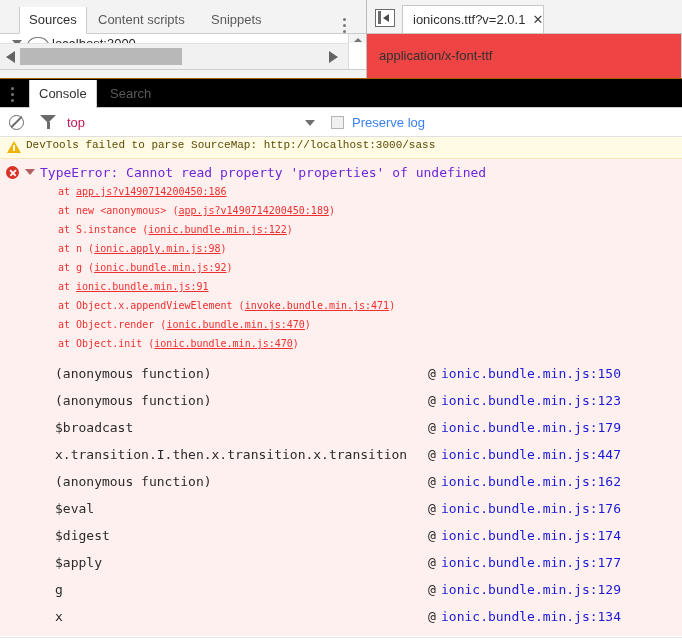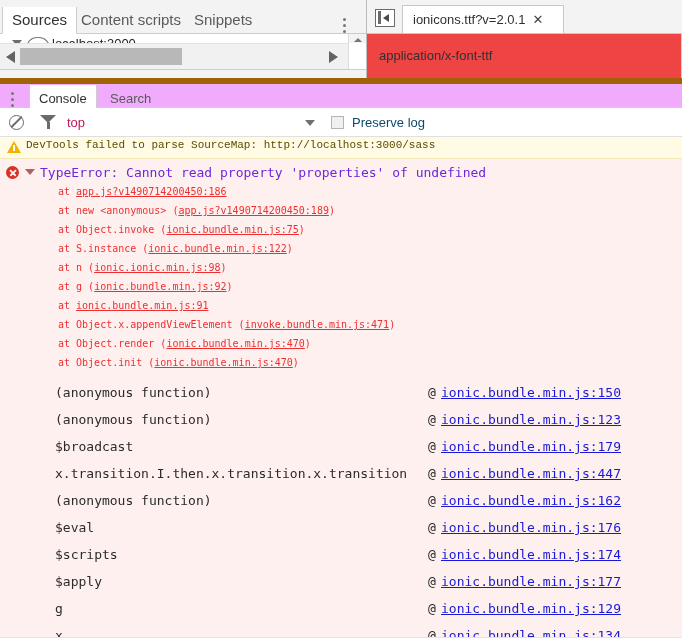--- a/index.html
+++ b/index.html
@@ -50,24 +50,25 @@
     background: #f3f3f3;
     border-bottom: 1px solid #cdcdcd;
     box-sizing: border-box;
   }
   .stab {
     position: absolute;
     top: 0;
     height: 26px;
     line-height: 26px;
     padding: 0 9px;
-    font-size: 15px;
+    font-size: 13px;
     color: #5a5a5a;
     white-space: nowrap;
     box-sizing: border-box;
+    margin-left: 17px;
   }
   .stab.active {
     background: #ffffff;
     border-left: 1px solid #cdcdcd;
     border-right: 1px solid #cdcdcd;
     border-bottom: 1px solid #ffffff;
     color: #303030;
     height: 27px;
   }
   #stab-sources { left: 2px; }
@@ -214,21 +215,21 @@
     border-right: 6px solid #4a4a4a;
   }
   #resource-tab {
     position: absolute;
     left: 35px; top: 5px;
     height: 29px;
     background: #ffffff;
     border: 1px solid #c8c8c8;
     border-bottom: none;
     box-sizing: border-box;
-    padding: 0 20px 0 10px;
+    padding: 0 0 0 10px;
     line-height: 28px;
     font-size: 13px;
     color: #303030;
     white-space: nowrap;
   }
   #resource-tab-close {
     display: inline-block;
     margin-left: 7px;
     font-size: 13px;
     color: #444;
@@ -254,22 +255,22 @@
     font-size: 13px;
     color: #303030;
     white-space: nowrap;
   }
 
   
   #drawer-tabbar {
     position: absolute;
     left: 0; top: 78px;
     width: 682px; height: 30px;
-    background: #f0abfc;
-    border-top: 6px solid #a16207;
+    background: #000000;
+    border-top: 1px solid #a16207;
     border-bottom: 1px solid #cdcdcd;
     box-sizing: border-box;
   }
   #drawer-kebab {
     position: absolute;
     left: 6px; top: 5px;
     width: 14px; height: 20px;
   }
   .dtab {
     position: absolute;
@@ -355,21 +356,21 @@
     left: 331px; top: 8px;
     width: 13px; height: 13px;
     border: 1px solid #b5b5b5;
     background: #f0f0f0;
     box-sizing: border-box;
   }
   #preserve-log-label {
     position: absolute;
     left: 352px; top: 6px;
     font-size: 13px;
-    color: #0c4a6e;
+    color: #3b82f6;
     line-height: 17px;
   }
 
   
   #console-messages {
     position: absolute;
     left: 0; top: 137px;
     width: 682px;
     height: 505px;
     overflow: hidden;
@@ -478,21 +479,20 @@
   }
   .caller-at {
     position: absolute;
     left: 428px; top: 0;
     color: #2b2b2b;
   }
   .caller-link {
     position: absolute;
     left: 441px; top: 0;
     color: #1a1ad6;
-    text-decoration: underline;
   }
   #messages-bottom-edge {
     position: absolute;
     left: 0; bottom: 0;
     width: 682px; height: 4px;
     background: #ffffff;
     border-top: 1px solid #e4e4e4;
   }
 </style>
 </head>
@@ -591,23 +591,22 @@
   <div id="error-block">
     <span id="error-icon">
       <span class="x1"></span>
       <span class="x2"></span>
     </span>
     <span id="error-disclosure"></span>
     <div id="error-headline">TypeError: Cannot read property 'properties' of undefined</div>
 
     <div class="frame-line"><span>at </span><span class="srclink">app.js?v1490714200450:186</span><span></span></div>
     <div class="frame-line"><span>at new &lt;anonymous&gt; (</span><span class="srclink">app.js?v1490714200450:189</span><span>)</span></div>
-    <div class="frame-line"><span>at Object.invoke (</span><span class="srclink">ionic.bundle.min.js:75</span><span>)</span></div>
     <div class="frame-line"><span>at S.instance (</span><span class="srclink">ionic.bundle.min.js:122</span><span>)</span></div>
-    <div class="frame-line"><span>at n (</span><span class="srclink">ionic.ionic.min.js:98</span><span>)</span></div>
+    <div class="frame-line"><span>at n (</span><span class="srclink">ionic.apply.min.js:98</span><span>)</span></div>
     <div class="frame-line"><span>at g (</span><span class="srclink">ionic.bundle.min.js:92</span><span>)</span></div>
     <div class="frame-line"><span>at </span><span class="srclink">ionic.bundle.min.js:91</span><span></span></div>
     <div class="frame-line"><span>at Object.x.appendViewElement (</span><span class="srclink">invoke.bundle.min.js:471</span><span>)</span></div>
     <div class="frame-line"><span>at Object.render (</span><span class="srclink">ionic.bundle.min.js:470</span><span>)</span></div>
     <div class="frame-line"><span>at Object.init (</span><span class="srclink">ionic.bundle.min.js:470</span><span>)</span></div>
   </div>
 
   <div id="caller-rows">
     <div class="caller-row">
         <span class="caller-name">(anonymous function)</span>
@@ -633,21 +632,21 @@
         <span class="caller-name">(anonymous function)</span>
         <span class="caller-at">@</span>
         <span class="caller-link">ionic.bundle.min.js:162</span>
       </div>
     <div class="caller-row">
         <span class="caller-name">$eval</span>
         <span class="caller-at">@</span>
         <span class="caller-link">ionic.bundle.min.js:176</span>
       </div>
     <div class="caller-row">
-        <span class="caller-name">$scripts</span>
+        <span class="caller-name">$digest</span>
         <span class="caller-at">@</span>
         <span class="caller-link">ionic.bundle.min.js:174</span>
       </div>
     <div class="caller-row">
         <span class="caller-name">$apply</span>
         <span class="caller-at">@</span>
         <span class="caller-link">ionic.bundle.min.js:177</span>
       </div>
     <div class="caller-row">
         <span class="caller-name">g</span>

